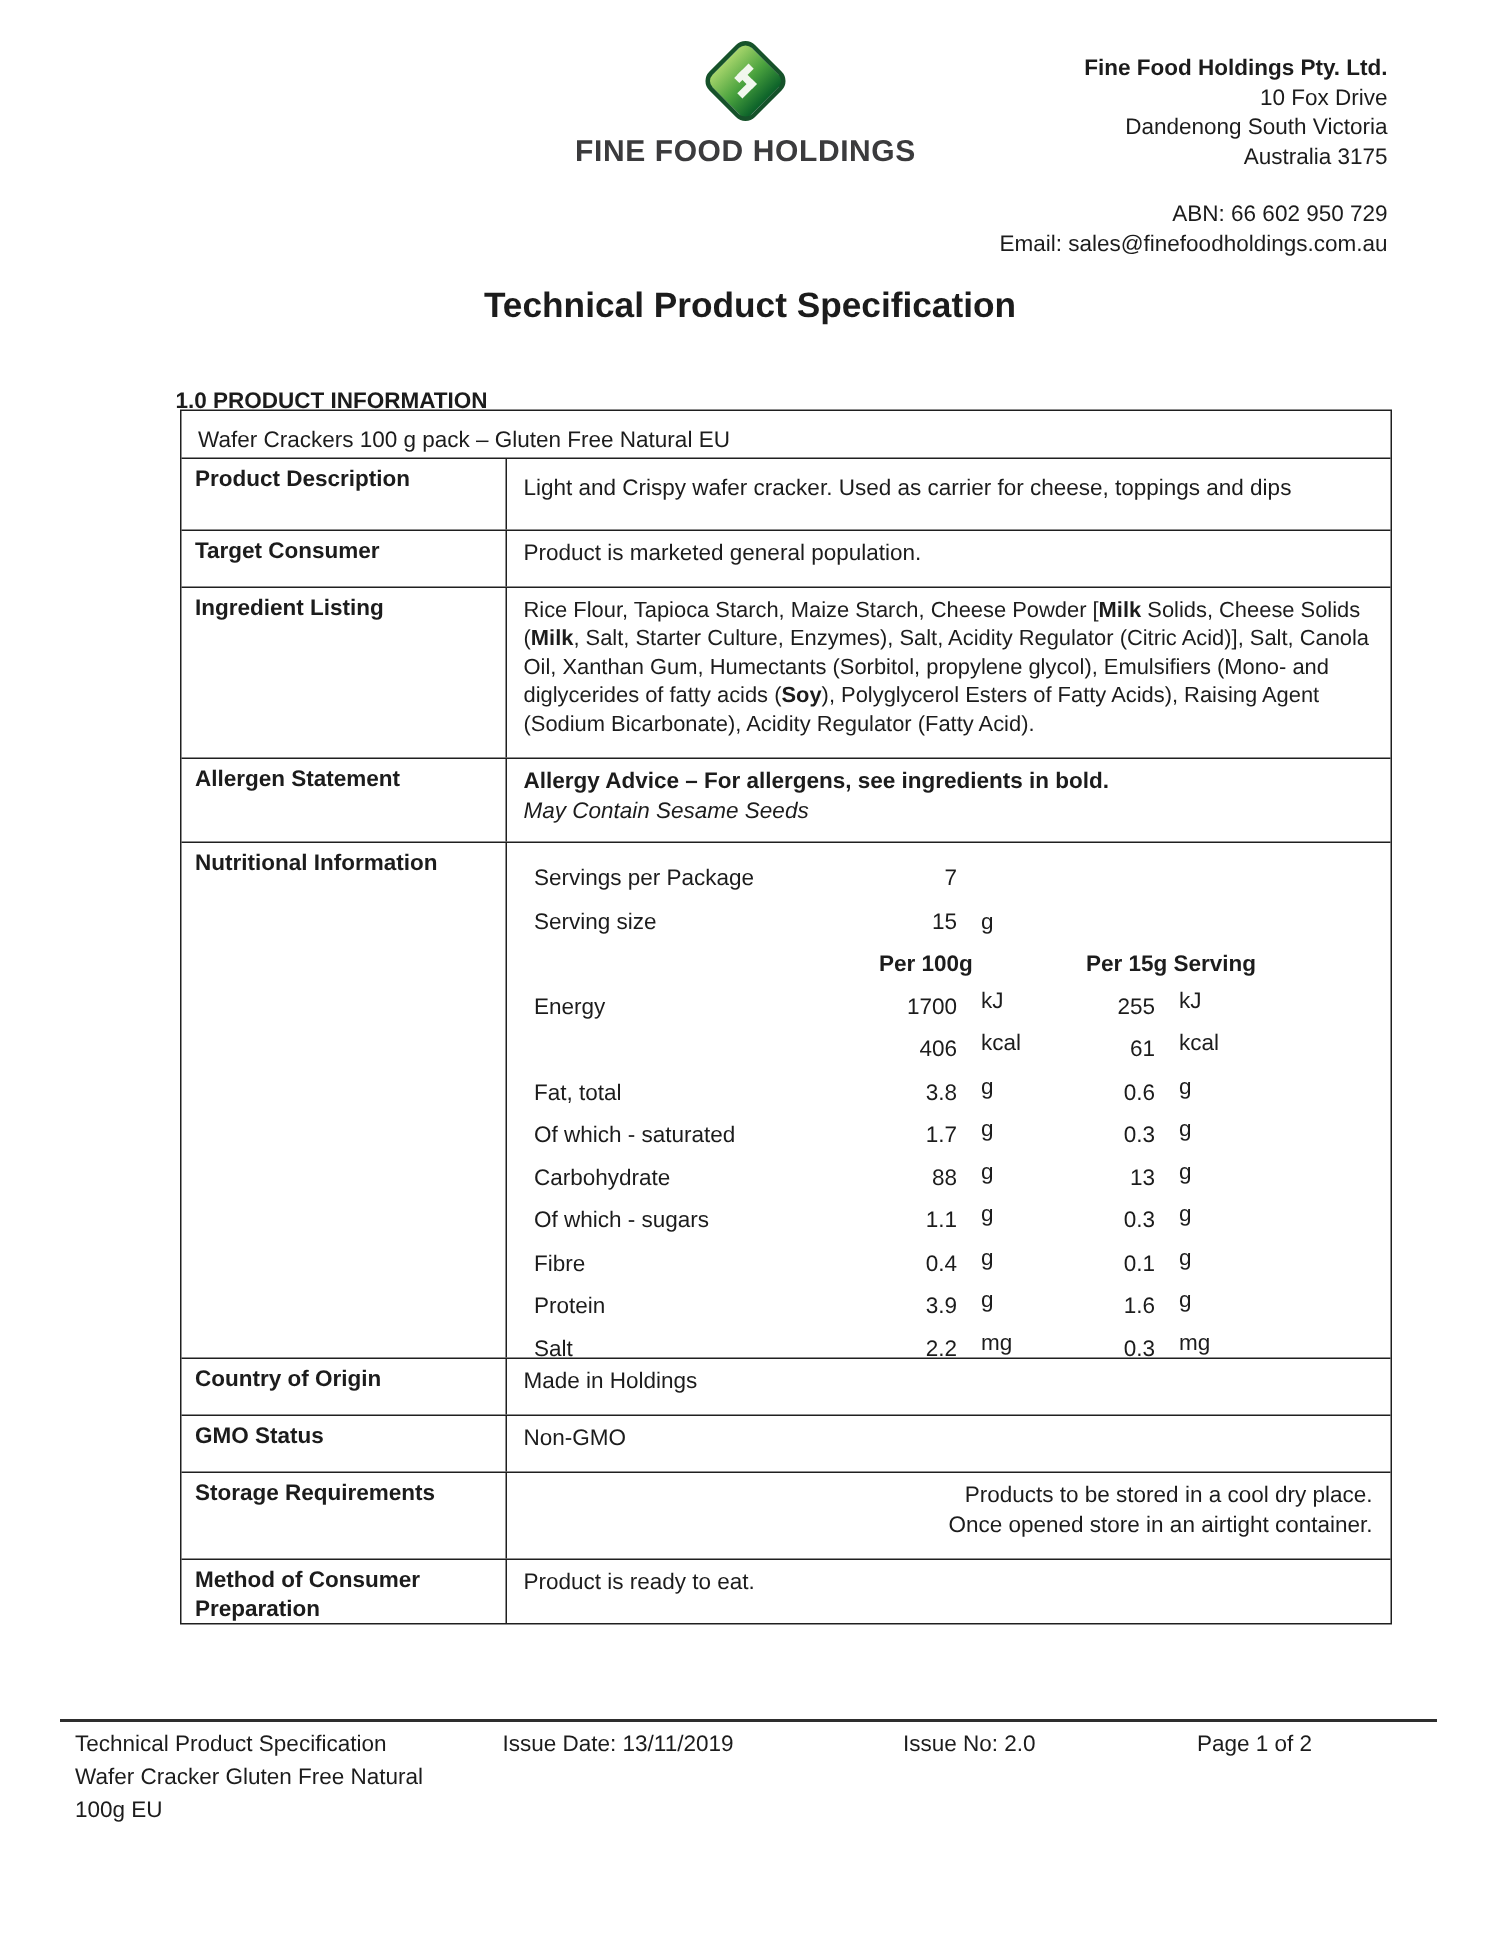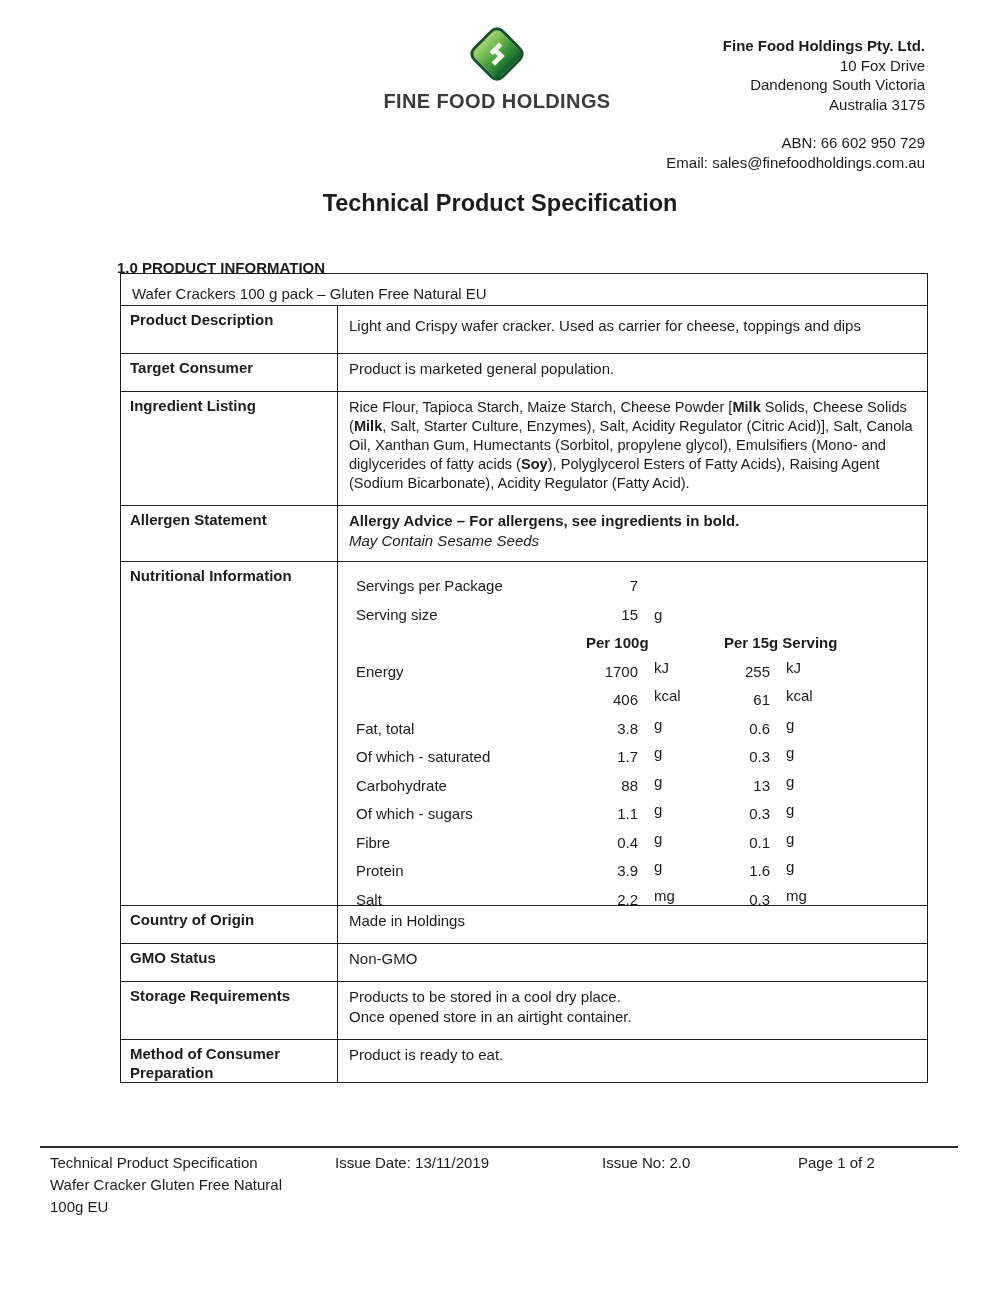--- a/index.html
+++ b/index.html
@@ -30,21 +30,21 @@
   
   .doc-title { position:absolute; top:190px; left:0; width:1000px; text-align:center; font-size:23.5px; font-weight:700; }
   .section-heading { position:absolute; top:240px; left:117px; font-size:15px; font-weight:700;margin-top:19px; }
 
   
   .spec-table { position:absolute; top:273px; left:120px; width:808px; border:1.6px solid #1f1f1f; }
   .trow { display:flex; border-bottom:1.5px solid #1f1f1f; }
   .trow:last-child { border-bottom:none; }
   .tlabel { width:217px; flex:0 0 217px; border-right:1.5px solid #1f1f1f; padding:4px 8px 0 9px; font-weight:700; line-height:19px; }
   .tvalue { flex:1; padding:5px 12px 0 11px; line-height:19.5px; }
-  .pre { white-space:pre-line; }
+  .pre { white-space:pre-line;text-align:right; }
   .h32{height:32px} .h48{height:48px} .h38{height:38px} .h114{height:114px}
   .h56{height:56px} .h344{height:344px} .h58{height:58px} .h42{height:42px}
   .pt10 { padding-top:10px; }
   .ingr { font-size:14.6px; line-height:19px; padding-top:6px; }
   .italic { font-style:italic; }
 
   
   .nutri-cell { padding:0 !important; }
   .nutri-inner { padding:14px 0 0 18px; }
   .nrow { display:grid; grid-template-columns:238px 60px 76px 56px 90px; height:28.5px; align-items:start; }

